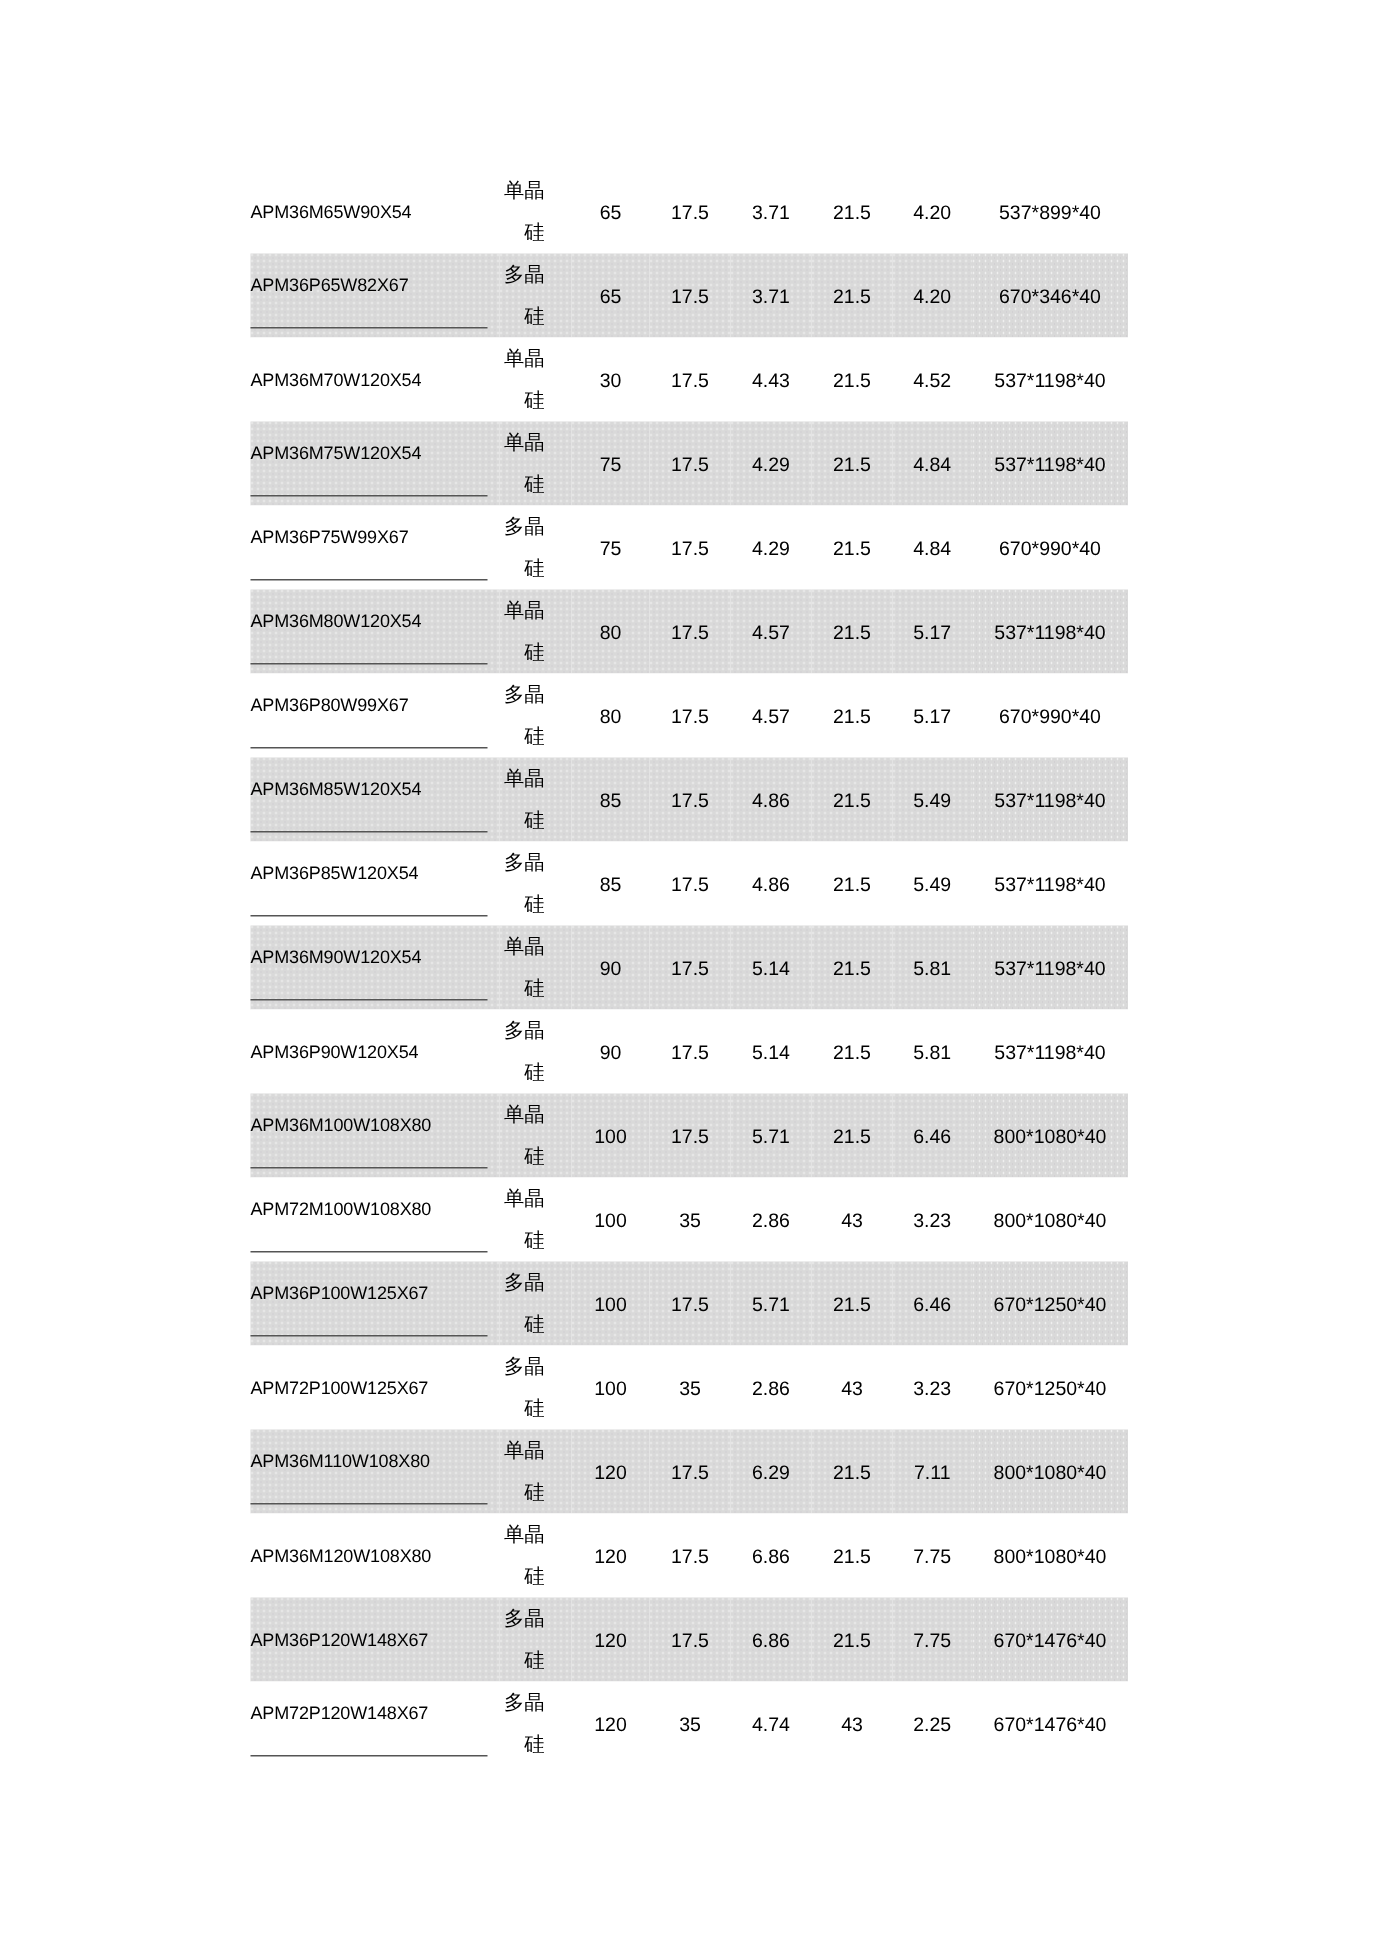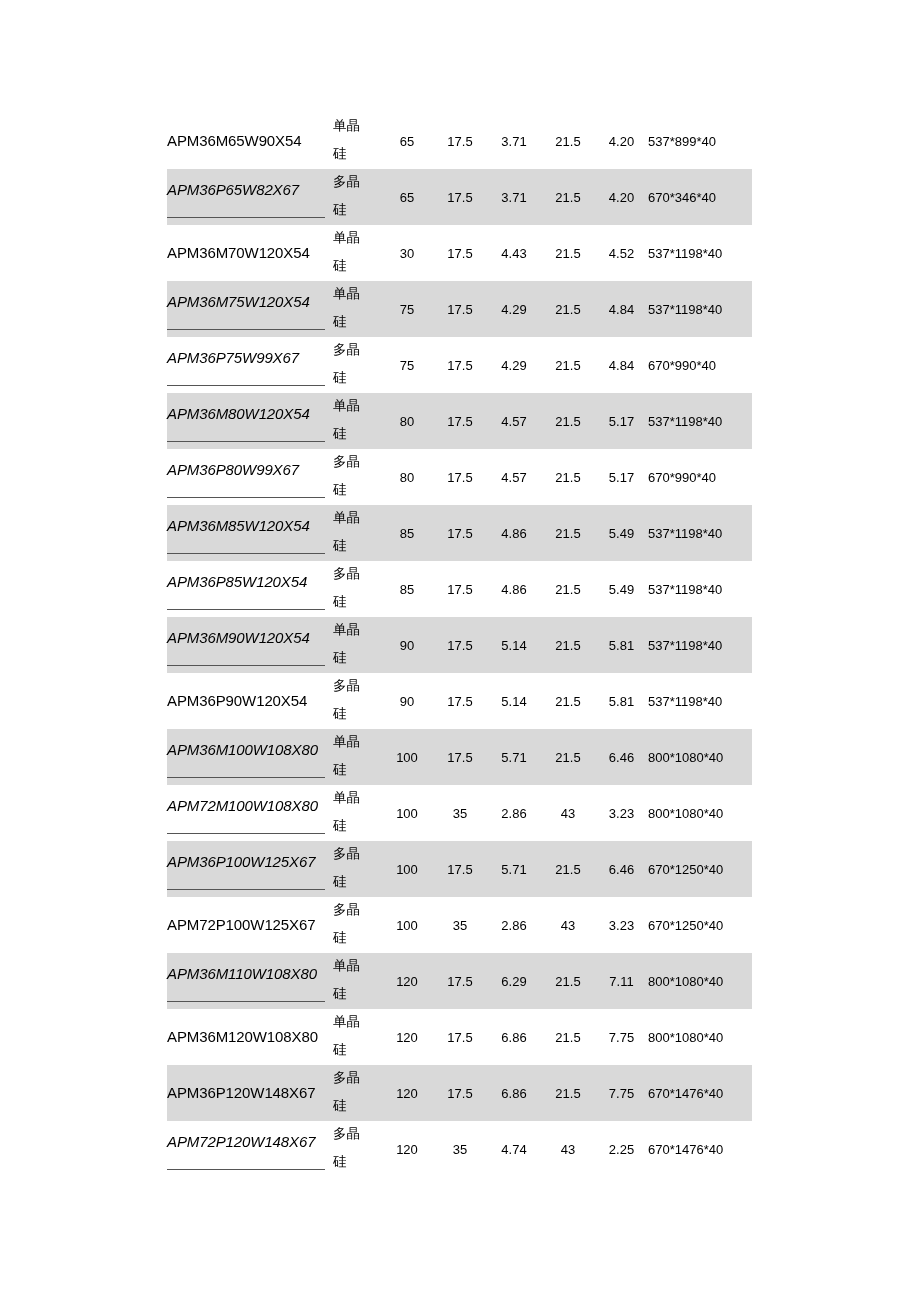--- a/index.html
+++ b/index.html
@@ -71,50 +71,48 @@
   tr.row-plain td { background-color: #ffffff; }
 
   
   .cell-model {
     text-align: left;
     padding-left: 2px;
   }
   .model-text {
     display: inline-block;
     width: 158px;
-    font-size: 15px;
+    font-size: 12px;
     letter-spacing: -0.1px;
     white-space: nowrap;
   }
   .model-text.underlined {
     border-bottom: 1px solid #555555;
     padding-bottom: 14px;
-    font-style: italic;
   }
 
   .cell-material {
-    text-align: left;
+    text-align: right;
     padding-left: 1px;
-    font-family: Liberation Mono, monospace;
   }
   .material-text {
     display: block;
     width: 30px;
     font-size: 13.5px;
     line-height: 28px;
     word-break: break-all;
     white-space: normal;
   }
 
   .cell-num {
     text-align: center;
     font-size: 13px;
   }
   .cell-dim {
-    text-align: left;
+    text-align: center;
     font-size: 13px;
     padding-right: 2px;
   }
 
   
   tr.data-row { height: 56px; }
 </style>
 </head>
 <body>
 

